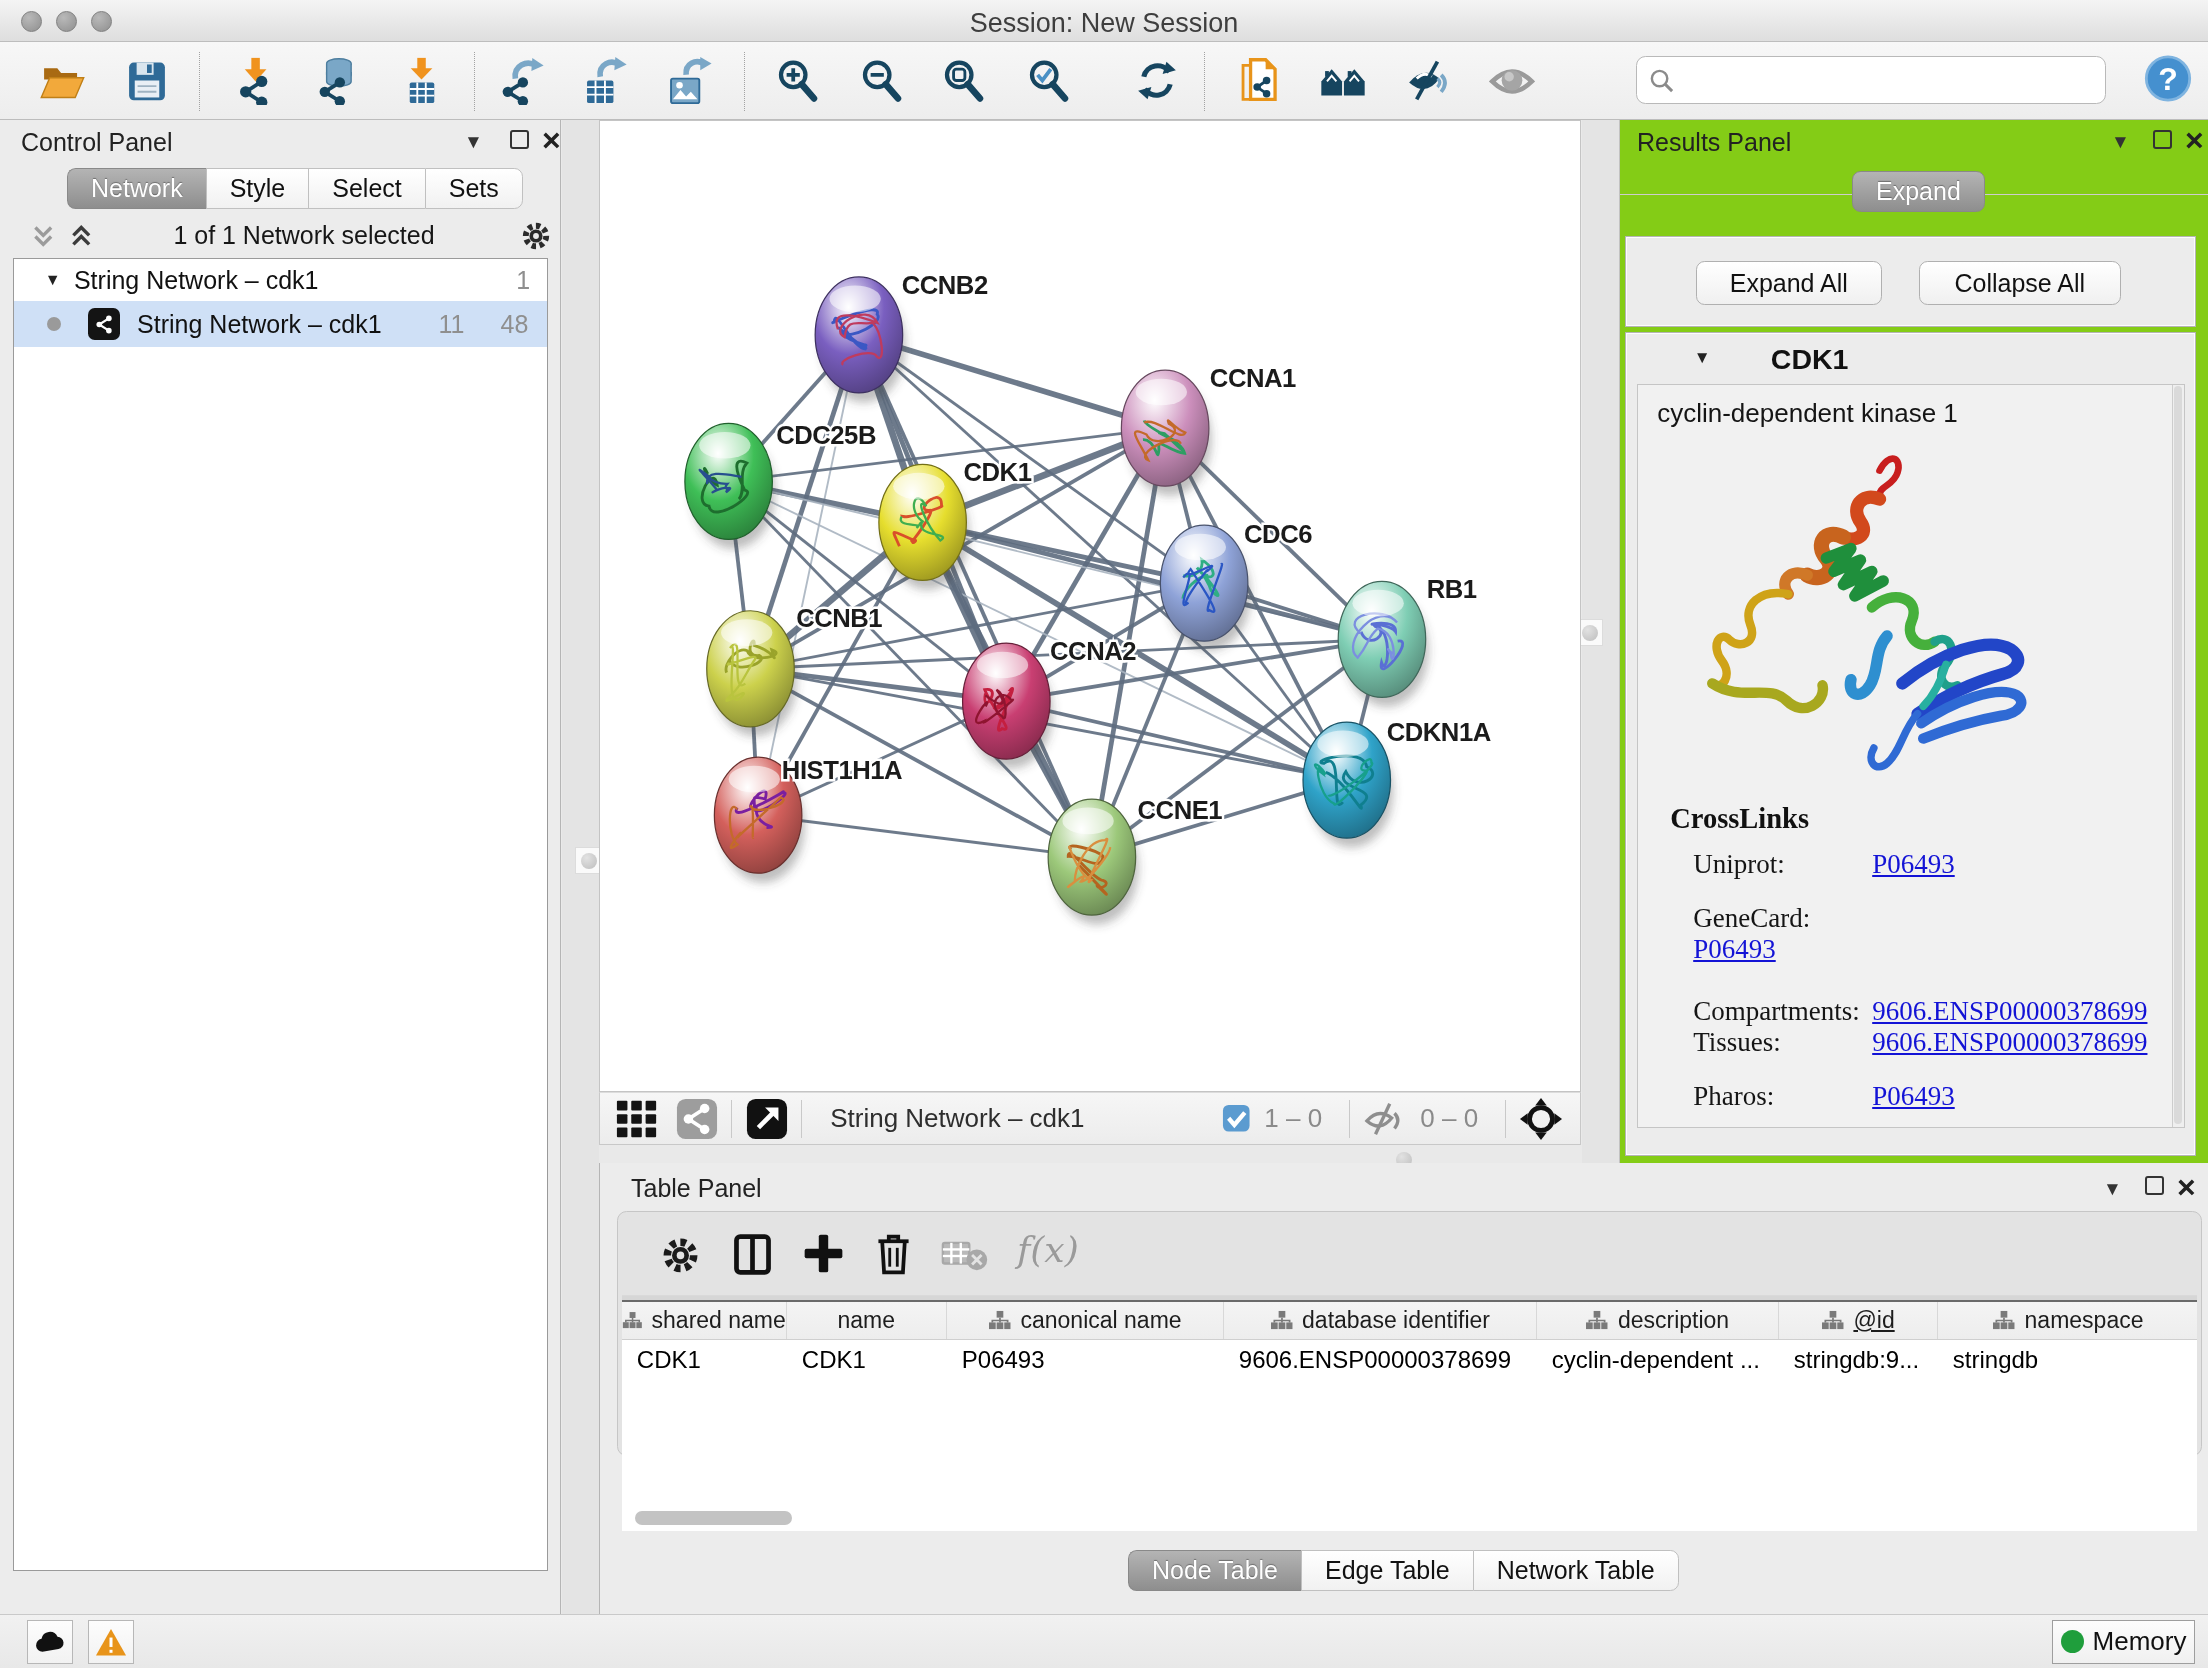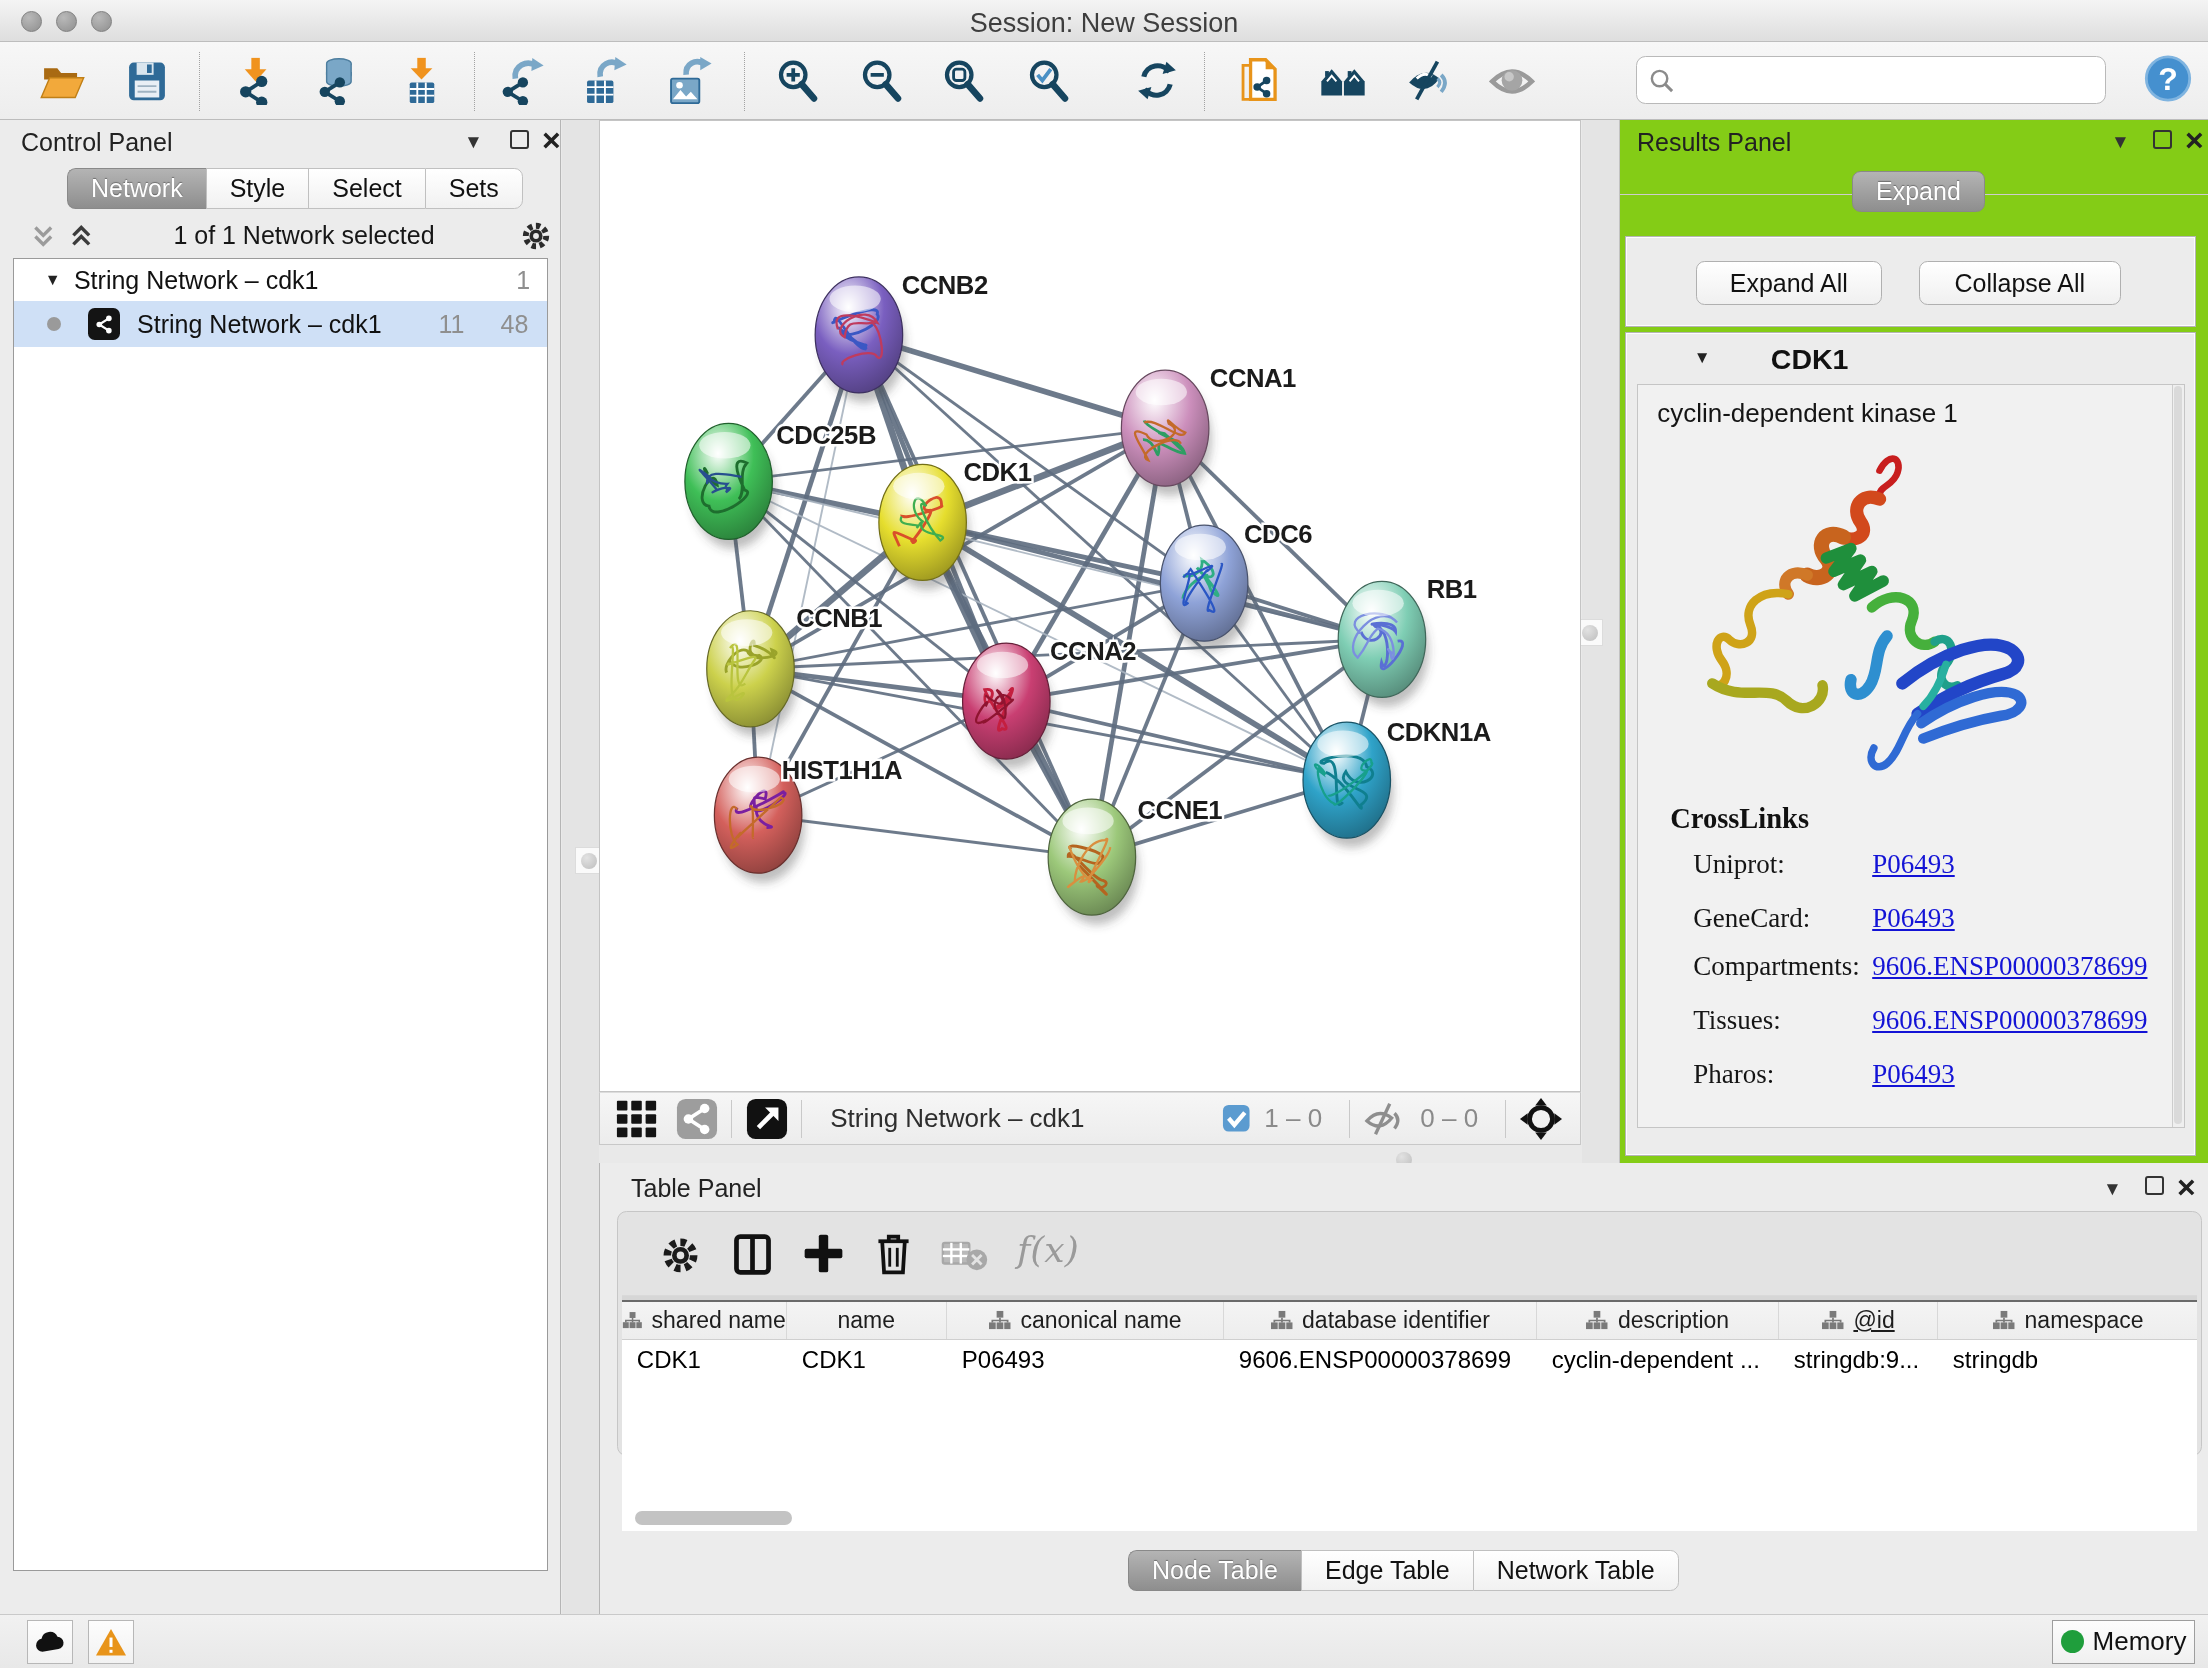--- a/index.html
+++ b/index.html
@@ -619,25 +619,25 @@
           <path d="M280 232 C274 252 266 266 256 276" stroke="#28b0a0" stroke-width="8"></path>
         </g>
       </svg>
 
       <div class="abs serif" style="left:32px;top:418px;font-size:28.5px;font-weight:bold;color:#111">CrossLinks</div>
       <div class="abs" id="xlinks" style="left:55px;top:464px;width:476px">
           <div style="display: flex; margin-bottom: 23px; align-items: baseline;">
             <span class="xlabel" style="width: 179px;">Uniprot:</span>
             <a class="xlink" href="#">P06493</a>
           </div>
-          <div style="display: flex; margin-bottom: 17px; align-items: center;">
+          <div style="display: flex; margin-bottom: 31px; align-items: flex-start; flex-direction: column;">
             <span class="xlabel" style="width: 179px;">GeneCard:</span>
             <a class="xlink" href="#">P06493</a>
           </div>
-          <div style="display: flex; margin-bottom: 23px; align-items: flex-end;">
+          <div style="display: flex; align-items: flex-end;">
             <span class="xlabel" style="width: 179px;">Compartments:</span>
             <a class="xlink" href="#">9606.ENSP00000378699</a>
           </div>
           <div style="display: flex; margin-bottom: 23px; align-items: baseline;">
             <span class="xlabel" style="width: 179px;">Tissues:</span>
             <a class="xlink" href="#">9606.ENSP00000378699</a>
           </div>
           <div style="display: flex; margin-bottom: 23px; align-items: baseline;">
             <span class="xlabel" style="width: 179px;">Pharos:</span>
             <a class="xlink" href="#">P06493</a>

